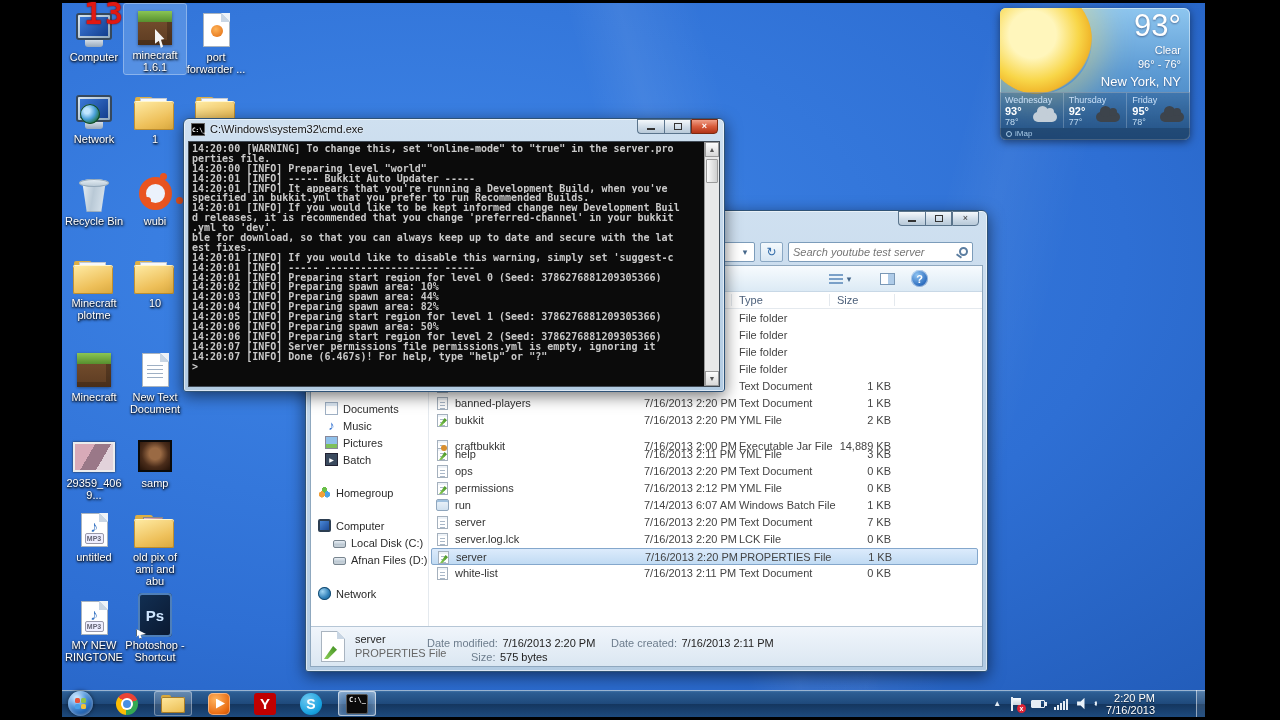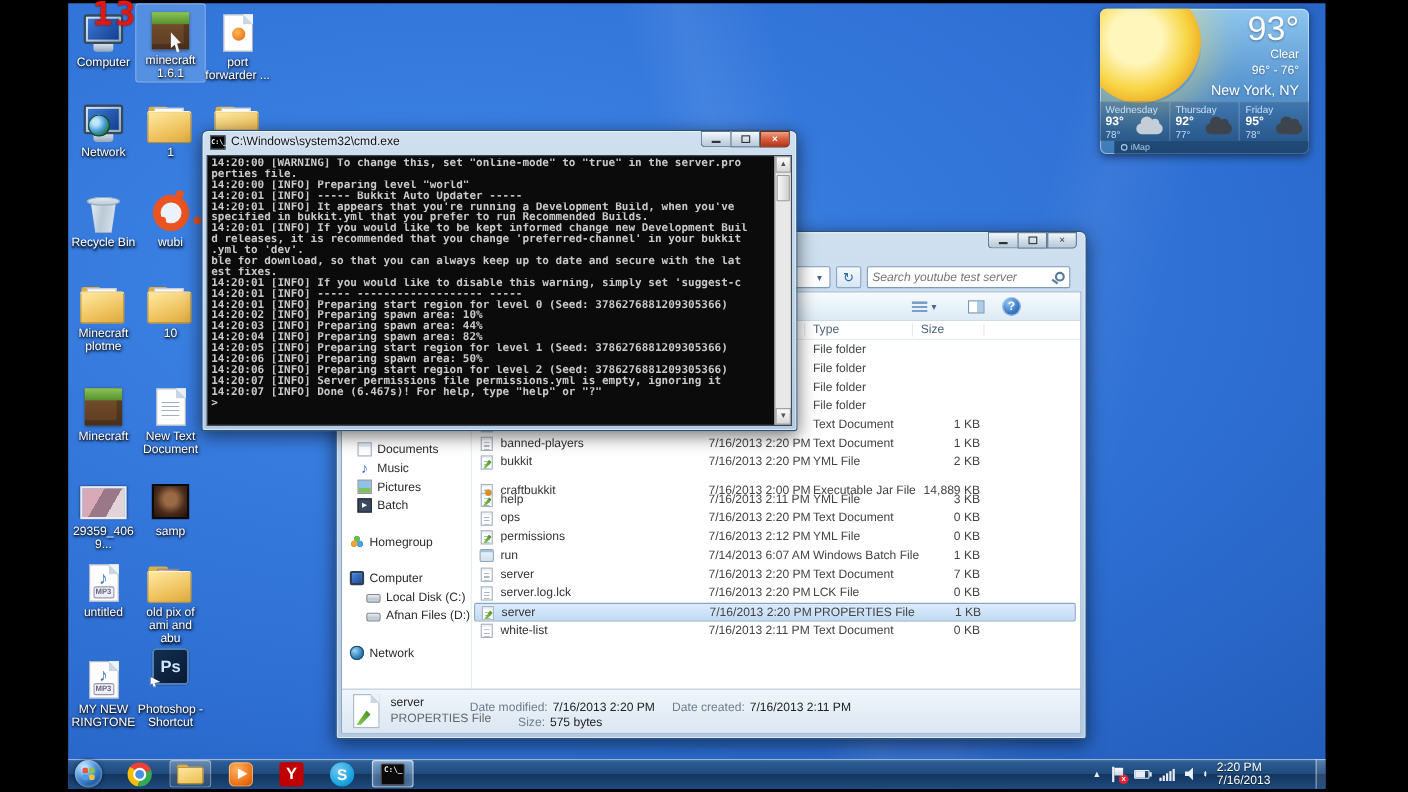--- a/index.html
+++ b/index.html
@@ -44,21 +44,21 @@
   .ubu::before{content:"";position:absolute;width:7px;height:7px;border-radius:50%;background:#e95420;left:14px;top:-11px;
     box-shadow:-16px 24px 0 #e95420,16px 24px 0 #e95420}
   
   .page{position:relative;width:27px;height:34px;background:#fff;border:1px solid #a9b4c0;margin-bottom:2px}
   .page::before{content:"";position:absolute;top:-1px;right:-1px;width:9px;height:9px;background:linear-gradient(to bottom left,#eef3f8 49%,#c9d6e4 50%)}
   .page .ln{position:absolute;left:4px;right:5px;top:11px;height:16px;background:repeating-linear-gradient(#9fb0c4 0 1px,transparent 1px 4px)}
   .page .cup{position:absolute;left:7px;top:11px;width:12px;height:12px;border-radius:50%;background:radial-gradient(circle at 40% 35%,#ffb357,#e06a10)}
   .page .note{position:absolute;left:0;right:0;top:5px;text-align:center;font-size:16px;color:#3a76c4;line-height:16px}
   .page .tag{position:absolute;left:3px;bottom:2px;right:3px;font:bold 7px/9px "Liberation Sans",sans-serif;color:#667;border:1px solid #99a;border-radius:2px;background:#eef}
   
-  .ps{width:34px;height:34px;border-radius:4px;background:linear-gradient(135deg,#123054,#0a1830);box-shadow:inset 0 0 0 2px #4f7fb8;color:#cfe6ff;font-weight:bold;font-size:15px;display:flex;align-items:center;justify-content:center;margin-bottom:14px;position:relative}
+  .ps{width:34px;height:44px;border-radius:4px;background:linear-gradient(135deg,#123054,#0a1830);box-shadow:inset 0 0 0 2px #4f7fb8;color:#cfe6ff;font-weight:bold;font-size:15px;display:flex;align-items:center;justify-content:center;margin-bottom:0;position:relative}
   .ps .sc{position:absolute;left:-2px;bottom:-2px;width:10px;height:10px;background:#fff;border:1px solid #567;clip-path:polygon(0 0,100% 50%,45% 60%,60% 100%,35% 100%,25% 62%,0 80%)}
   
   .imgpink{width:42px;height:30px;border:2px solid #ececec;box-shadow:0 0 2px #222;background:linear-gradient(120deg,#d8aab8 0 38%,#9a7888 38% 68%,#e2d2da 68%);margin-bottom:3px}
   .imgdark{width:34px;height:32px;border:2px solid #0a0a0a;background:radial-gradient(circle at 50% 42%,#9a6a44 0 26%,#4a2c1a 60%,#241208);margin-bottom:3px}
 
   
   #gadget{position:absolute;left:1000px;top:8px;width:190px;height:132px;border-radius:6px;z-index:5;overflow:hidden;
     background:linear-gradient(180deg,#8ec6ef 0%,#5d9bd4 48%,#3c7ab8 100%);box-shadow:0 2px 8px rgba(0,0,0,.5),inset 0 0 0 1px rgba(255,255,255,.45);color:#fff}
   .gsun{position:absolute;left:-16px;top:-22px;width:108px;height:108px;border-radius:50%;
     background:radial-gradient(circle at 45% 45%,#fff6bc 0 28%,#f8d648 55%,#f0b52a 70%,rgba(240,180,40,0) 72%);box-shadow:0 0 28px 14px rgba(255,225,100,.35)}
@@ -69,21 +69,21 @@
   .gdays{position:absolute;left:0;right:0;top:84px;height:36px;display:flex;background:linear-gradient(rgba(20,60,110,.30),rgba(10,40,80,.45));border-top:1px solid rgba(255,255,255,.3)}
   .gday{flex:1;position:relative;padding:2px 0 0 5px;border-right:1px solid rgba(255,255,255,.22);font-size:9px}
   .gday:last-child{border-right:none}
   .gdname{color:#d4e9ff;opacity:.9}
   .gdhi{font-size:11px;font-weight:bold}
   .gdlo{font-size:9px;color:#c2dcf2}
   .cloud{position:absolute;right:6px;bottom:6px;width:24px;height:10px;background:#3d444c;border-radius:7px}
   .cloud::before{content:"";position:absolute;left:4px;top:-6px;width:11px;height:11px;border-radius:50%;background:#3d444c}
   .cloud::after{content:"";position:absolute;right:3px;top:-4px;width:8px;height:8px;border-radius:50%;background:#3d444c}
   .cloud.light,.cloud.light::before,.cloud.light::after{background:#c3ced8}
-  .gprov{position:absolute;left:13px;right:0;bottom:0;height:12px;background:rgba(8,30,60,.55);font-size:8px;color:#a8cbe8;padding:1px 0 0 6px}
+  .gprov{position:absolute;left:0;right:0;bottom:0;height:12px;background:rgba(8,30,60,.55);font-size:8px;color:#a8cbe8;padding:1px 0 0 6px}
   .gprov .o{display:inline-block;width:6px;height:6px;border:1px solid #a8cbe8;border-radius:50%;margin-right:3px;vertical-align:-1px}
 
   
   .win{position:absolute;background:linear-gradient(#cfe0f0,#b2cbe2);border:1px solid #2f5377;border-radius:6px 6px 3px 3px;
     box-shadow:0 4px 16px rgba(0,0,0,.55),inset 0 0 0 1px rgba(255,255,255,.55)}
   .tb{position:relative;width:100%}
   .tb .ttl{position:absolute;left:8px;top:4px;font-size:11px;color:#111;text-shadow:0 0 3px #fff;white-space:nowrap}
   .caps{position:absolute;display:flex}
   .cap{width:27px;height:15px;border:1px solid #5a748c;background:linear-gradient(#f4f8fb,#cfdce8 55%,#b8c9d8);display:flex;align-items:center;justify-content:center;color:#333;font-size:9px;line-height:9px}
   .cap:first-child{border-radius:0 0 0 4px;border-right:none}
@@ -196,21 +196,21 @@
   .tflag{position:relative;width:12px;height:14px}
   .tflag::before{content:"";position:absolute;left:1px;top:0;width:2px;height:14px;background:#e8eef5}
   .tflag::after{content:"";position:absolute;left:3px;top:1px;width:8px;height:7px;background:linear-gradient(#fafcfe,#c9d4de)}
   .tflag .badge{position:absolute;right:-4px;bottom:-2px;width:9px;height:9px;border-radius:50%;background:#d23; color:#fff;font:bold 7px/9px "Liberation Sans",sans-serif;text-align:center}
   .tbat{position:relative;width:14px;height:8px;border:1px solid #e6edf4;border-radius:1px;background:linear-gradient(90deg,#e6edf4 0 75%,transparent 75%)}
   .tbat::after{content:"";position:absolute;right:-3px;top:1px;width:2px;height:4px;background:#e6edf4}
   .tsig{display:flex;align-items:flex-end;gap:1px;height:12px}
   .tsig span{width:2px;background:#e6edf4}
   .tspk{width:12px;height:12px;background:#e8f0f8;clip-path:polygon(0 33%,30% 33%,62% 2%,62% 98%,30% 67%,0 67%);position:relative}
   .twave{width:7px;height:7px;border:2px solid transparent;border-right-color:#e8f0f8;border-radius:50%;margin-left:-8px}
-  .clock{color:#fff;font-size:11px;line-height:12px;text-align:left;text-shadow:0 1px 1px rgba(0,0,0,.6)}
+  .clock{color:#fff;font-size:11px;line-height:12px;text-align:right;text-shadow:0 1px 1px rgba(0,0,0,.6)}
   .showdesk{position:absolute;right:0;top:0;width:9px;height:27px;background:linear-gradient(rgba(255,255,255,.18),rgba(255,255,255,.04));border-left:1px solid rgba(255,255,255,.5)}
 </style>
 </head>
 <body>
 
 <div id="desktop">
     <div class="sheen"></div>
   </div>
 
 <div class="rec">13</div>

